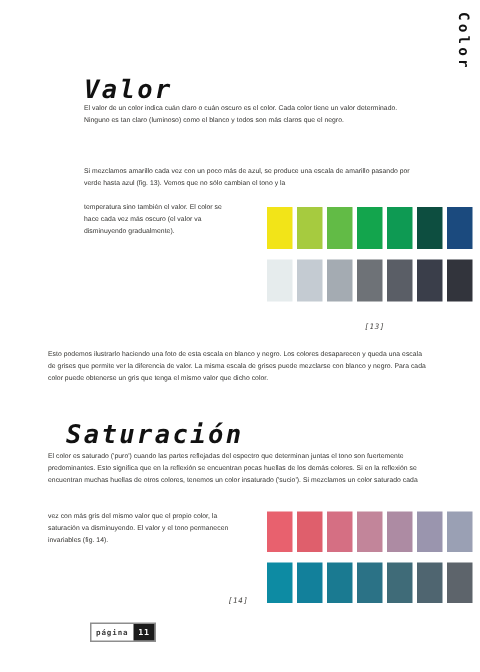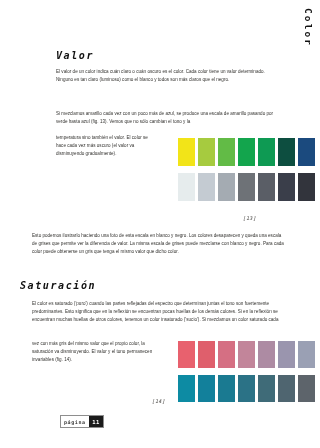--- a/index.html
+++ b/index.html
@@ -35,26 +35,26 @@
     color: #111111;
     line-height: 1;
   }
 
   
   .h-section {
     position: absolute;
     font-family: "DejaVu Sans Mono", monospace;
     font-style: italic;
     font-weight: 700;
-    font-size: 10px;
+    font-size: 17px;
     letter-spacing: 1.6px;
     color: #111111;
   }
   #h-valor { left: 56px; top: 50px; }
-  #h-saturacion { left: 20px; top: 280px; }
+  #h-saturacion { left: 44px; top: 280px; }
 
   
   .para {
     position: absolute;
     font-size: 4.55px;
     line-height: 8.05px;
     color: #33322f;
     text-align: left;
     letter-spacing: 0.02px;
   }

